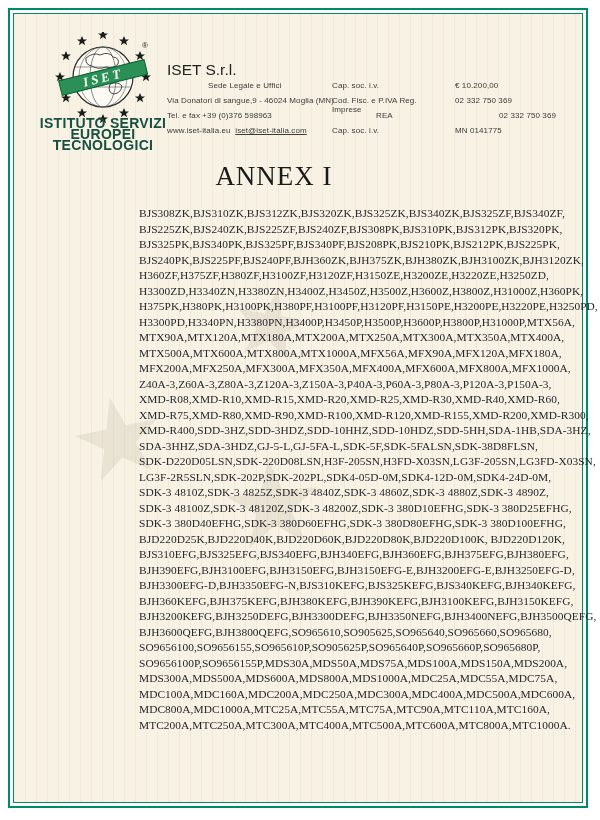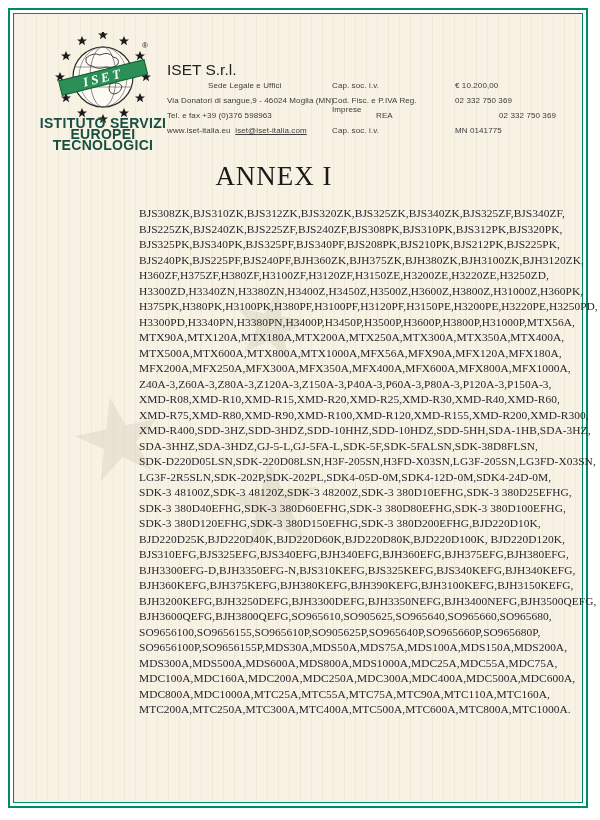--- a/index.html
+++ b/index.html
@@ -121,25 +121,26 @@
     <div class="code-line">MTX90A,MTX120A,MTX180A,MTX200A,MTX250A,MTX300A,MTX350A,MTX400A,</div>
     <div class="code-line">MTX500A,MTX600A,MTX800A,MTX1000A,MFX56A,MFX90A,MFX120A,MFX180A,</div>
     <div class="code-line">MFX200A,MFX250A,MFX300A,MFX350A,MFX400A,MFX600A,MFX800A,MFX1000A,</div>
     <div class="code-line">Z40A-3,Z60A-3,Z80A-3,Z120A-3,Z150A-3,P40A-3,P60A-3,P80A-3,P120A-3,P150A-3,</div>
     <div class="code-line">XMD-R08,XMD-R10,XMD-R15,XMD-R20,XMD-R25,XMD-R30,XMD-R40,XMD-R60,</div>
     <div class="code-line">XMD-R75,XMD-R80,XMD-R90,XMD-R100,XMD-R120,XMD-R155,XMD-R200,XMD-R300,</div>
     <div class="code-line">XMD-R400,SDD-3HZ,SDD-3HDZ,SDD-10HHZ,SDD-10HDZ,SDD-5HH,SDA-1HB,SDA-3HZ,</div>
     <div class="code-line">SDA-3HHZ,SDA-3HDZ,GJ-5-L,GJ-5FA-L,SDK-5F,SDK-5FALSN,SDK-38D8FLSN,</div>
     <div class="code-line">SDK-D220D05LSN,SDK-220D08LSN,H3F-205SN,H3FD-X03SN,LG3F-205SN,LG3FD-X03SN,</div>
     <div class="code-line">LG3F-2R5SLN,SDK-202P,SDK-202PL,SDK4-05D-0M,SDK4-12D-0M,SDK4-24D-0M,</div>
+    <div class="code-line">SDK-3 4810Z,SDK-3 4825Z,SDK-3 4840Z,SDK-3 4860Z,SDK-3 4880Z,SDK-3 4890Z,</div>
     <div class="code-line">SDK-3 48100Z,SDK-3 48120Z,SDK-3 48200Z,SDK-3 380D10EFHG,SDK-3 380D25EFHG,</div>
     <div class="code-line">SDK-3 380D40EFHG,SDK-3 380D60EFHG,SDK-3 380D80EFHG,SDK-3 380D100EFHG,</div>
-    <div class="code-line">SDK-3 380D120EFHG,SDK-3 380D150EFHG,SDK-3 380D200EFHG,BJD220D10K,</div>
     <div class="code-line">BJD220D25K,BJD220D40K,BJD220D60K,BJD220D80K,BJD220D100K, BJD220D120K,</div>
     <div class="code-line">BJS310EFG,BJS325EFG,BJS340EFG,BJH340EFG,BJH360EFG,BJH375EFG,BJH380EFG,</div>
+    <div class="code-line">BJH390EFG,BJH3100EFG,BJH3150EFG,BJH3150EFG-E,BJH3200EFG-E,BJH3250EFG-D,</div>
     <div class="code-line">BJH3300EFG-D,BJH3350EFG-N,BJS310KEFG,BJS325KEFG,BJS340KEFG,BJH340KEFG,</div>
     <div class="code-line">BJH360KEFG,BJH375KEFG,BJH380KEFG,BJH390KEFG,BJH3100KEFG,BJH3150KEFG,</div>
     <div class="code-line">BJH3200KEFG,BJH3250DEFG,BJH3300DEFG,BJH3350NEFG,BJH3400NEFG,BJH3500QEFG,</div>
     <div class="code-line">BJH3600QEFG,BJH3800QEFG,SO965610,SO905625,SO965640,SO965660,SO965680,</div>
     <div class="code-line">SO9656100,SO9656155,SO965610P,SO905625P,SO965640P,SO965660P,SO965680P,</div>
     <div class="code-line">SO9656100P,SO9656155P,MDS30A,MDS50A,MDS75A,MDS100A,MDS150A,MDS200A,</div>
     <div class="code-line">MDS300A,MDS500A,MDS600A,MDS800A,MDS1000A,MDC25A,MDC55A,MDC75A,</div>
     <div class="code-line">MDC100A,MDC160A,MDC200A,MDC250A,MDC300A,MDC400A,MDC500A,MDC600A,</div>
     <div class="code-line">MDC800A,MDC1000A,MTC25A,MTC55A,MTC75A,MTC90A,MTC110A,MTC160A,</div>
     <div class="code-line">MTC200A,MTC250A,MTC300A,MTC400A,MTC500A,MTC600A,MTC800A,MTC1000A.</div>

